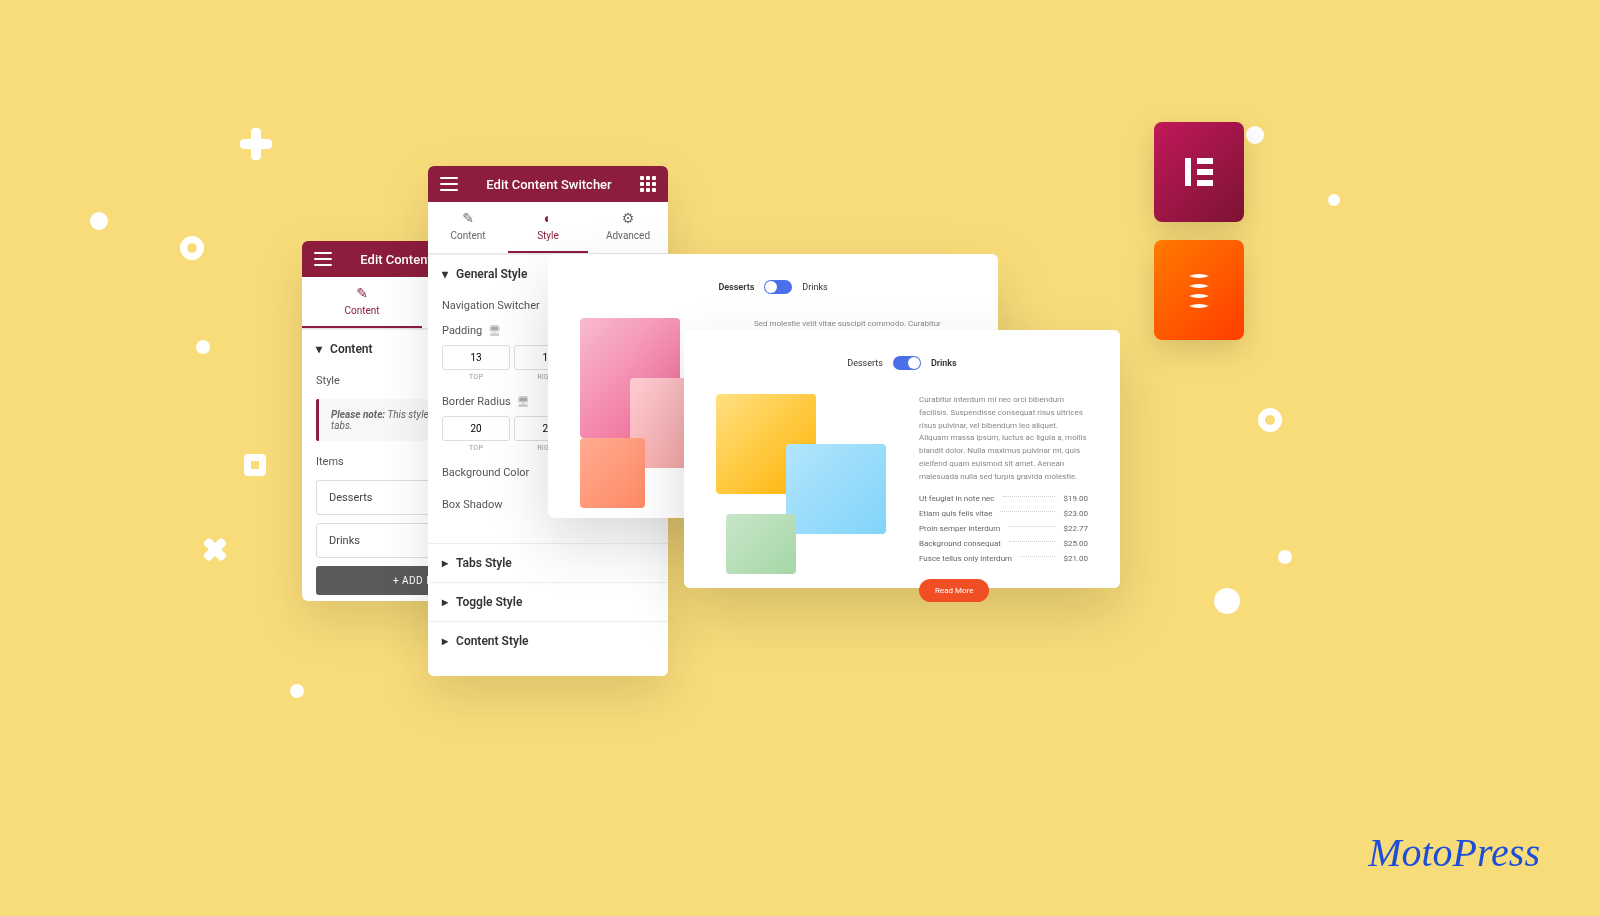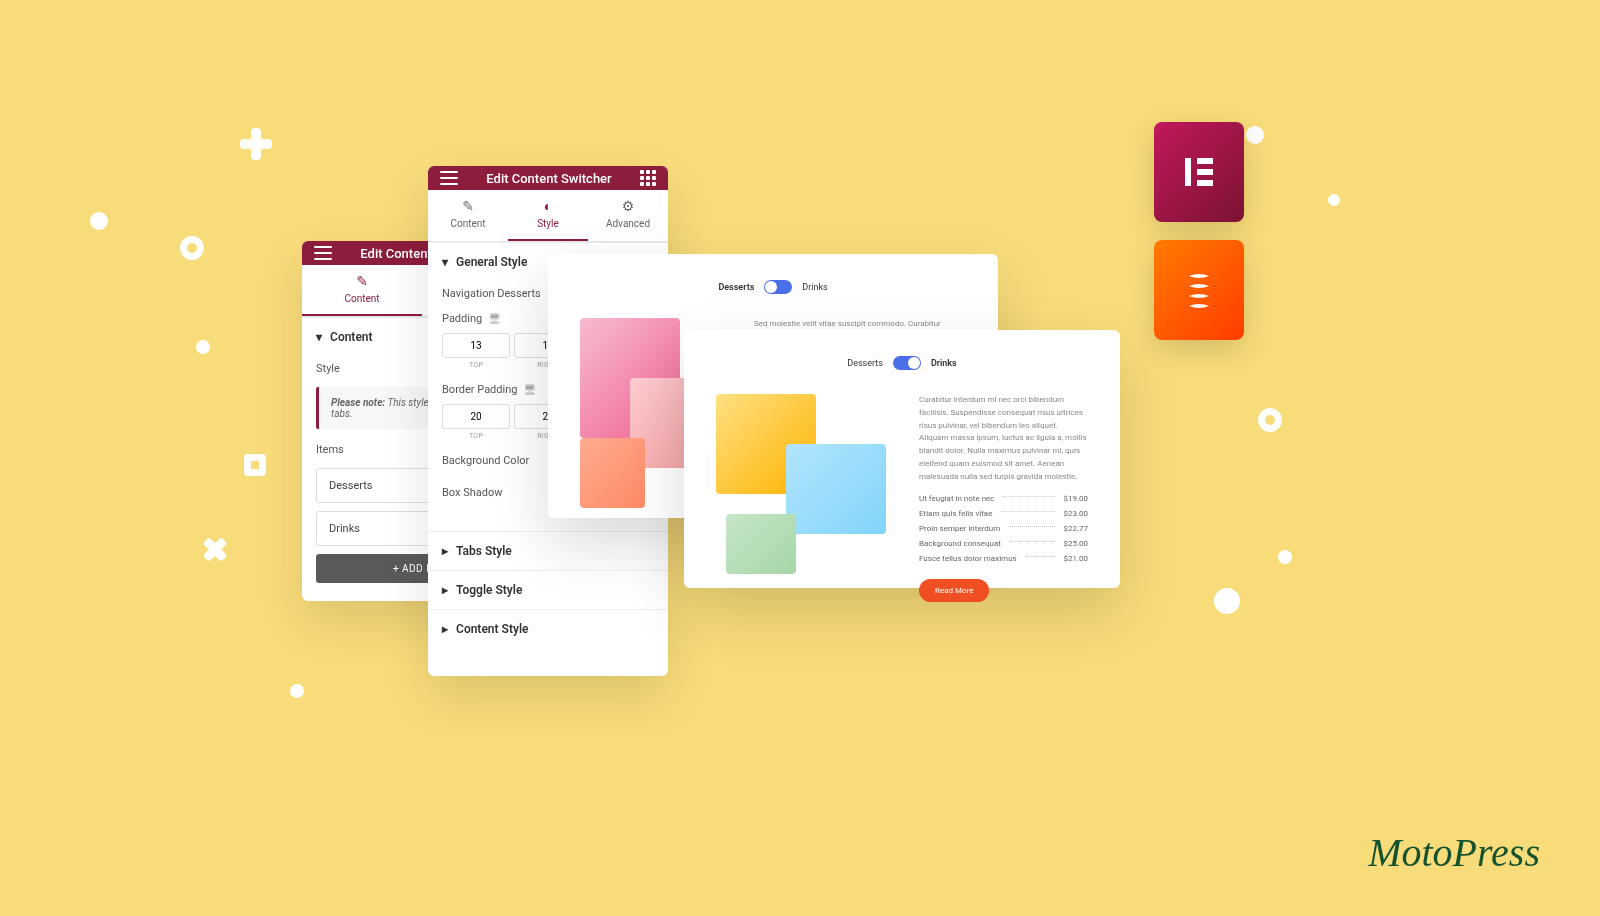--- a/index.html
+++ b/index.html
@@ -18,21 +18,21 @@
 .square-open { width: 22px; height: 22px; border: 7px solid #fff; border-radius: 4px; }
 .cross { width: 22px; height: 22px; position: relative; }
 .cross::before, .cross::after { content: ''; position: absolute; background: #fff; width: 26px; height: 9px; top: 7px; left: -2px; border-radius: 3px; }
 .cross::before { transform: rotate(45deg); }
 .cross::after { transform: rotate(-45deg); }
 
 
 .panel { position: absolute; background: #fff; border-radius: 6px; box-shadow: 0 20px 50px rgba(0,0,0,0.12); overflow: hidden; }
 
 
-.panel-content-header { background: #8C1D3C; height: 24px; display: flex; align-items: center; justify-content: space-between; padding: 0 12px; color: #fff; }
+.panel-content-header { background: #8C1D3C; height: 36px; display: flex; align-items: center; justify-content: space-between; padding: 0 12px; color: #fff; }
 .hamburger, .grid-dots { width: 18px; height: 14px; display: flex; flex-direction: column; justify-content: space-between; }
 .hamburger span { height: 2px; background: #fff; border-radius: 1px; }
 .grid-dots { display: grid; grid-template-columns: repeat(3,4px); grid-template-rows: repeat(3,4px); gap: 2px; width: 16px; height: 16px; }
 .grid-dots span { background: #fff; border-radius: 1px; }
 .panel-title { font-size: 13px; font-weight: 500; }
 
 .tabs-row { display: flex; border-bottom: 1px solid #e5e5e5; }
 .tab { flex: 1; text-align: center; padding: 8px 0 10px; font-size: 10px; color: #666; cursor: pointer; border-bottom: 2px solid transparent; }
 .tab.active { color: #8C1D3C; border-bottom-color: #8C1D3C; }
 .tab-icon { display: block; margin: 0 auto 4px; font-size: 14px; }
@@ -70,21 +70,21 @@
 .price-row { display: flex; align-items: center; font-size: 8px; color: #666; margin-bottom: 6px; }
 .price-row .dots { flex: 1; border-bottom: 1px dotted #ccc; margin: 0 8px; position: relative; top: -2px; }
 .read-more { background: #F04E23; color: #fff; font-size: 8px; padding: 7px 16px; border-radius: 14px; display: inline-block; margin-top: 10px; cursor: pointer; }
 
 
 .app-icon { position: absolute; width: 90px; height: 100px; border-radius: 8px; display: flex; align-items: center; justify-content: center; box-shadow: 0 10px 30px rgba(0,0,0,0.15); }
 .icon-e { background: linear-gradient(135deg, #C2185B, #7B1332); }
 .icon-s { background: linear-gradient(135deg, #FF7A00, #FF3D00); }
 
 
-.motopress { position: absolute; right: 60px; bottom: 40px; color: #14532d; font-family: 'Brush Script MT', cursive; font-size: 40px; font-style: italic; }
+.motopress { position: absolute; right: 60px; bottom: 40px; color: #1d4ed8; font-family: 'Brush Script MT', cursive; font-size: 40px; font-style: italic; }
 </style>
 </head>
 <body>
 
 <div class="deco plus" style="top:128px;left:240px"></div>
 <div class="deco circle-open" style="top:236px;left:180px"></div>
 <div class="deco circle-fill" style="top:212px;left:090px"></div>
 <div class="deco circle-fill" style="top:340px;left:196px;width:14px;height:14px"></div>
 <div class="deco square-open" style="top:454px;left:244px"></div>
 <div class="deco cross" style="top:538px;left:204px"></div>
@@ -160,33 +160,33 @@
   </div>
   <div class="tabs-row">
     <div class="tab"><span class="tab-icon">✎</span><span>Content</span></div>
     <div class="tab active"><span class="tab-icon">◐</span><span>Style</span></div>
     <div class="tab"><span class="tab-icon">⚙</span><span>Advanced</span></div>
   </div>
   <div class="section">
     <div class="section-header">▾ <span>General Style</span></div>
     <div class="section-body">
       <div class="row">
-          <span>Navigation Desserts</span>
+          <span>Navigation Switcher</span>
         </div>
       <div class="label-row">
           <span>Padding</span> 
           <span class="device-icon">🖥</span>
         </div>
       <div class="input-group" style="margin-bottom:14px">
         <div class="input-cell"><input value="13" style=""><label>TOP</label></div>
         <div class="input-cell"><input value="13" style=""><label>RIGHT</label></div>
         <div class="input-cell"><input value="13" style=""><label>BOTTOM</label></div>
       </div>
       <div class="label-row">
-          <span>Border Padding</span> 
+          <span>Border Radius</span> 
           <span class="device-icon">🖥</span>
         </div>
       <div class="input-group" style="margin-bottom:14px">
         <div class="input-cell"><input value="20" style=""><label>TOP</label></div>
         <div class="input-cell"><input value="20" style=""><label>RIGHT</label></div>
         <div class="input-cell"><input value="20" style=""><label>BOTTOM</label></div>
       </div>
       <div class="row">
           <span>Background Color</span>
         </div>
@@ -252,21 +252,21 @@
             <span>Proin semper interdum</span>
             <span class="dots"></span>
             <span>$22.77</span>
           </div>
         <div class="price-row">
             <span>Background consequat</span>
             <span class="dots"></span>
             <span>$25.00</span>
           </div>
         <div class="price-row">
-            <span>Fusce tellus dolor maximus</span>
+            <span>Fusce tellus only interdum</span>
             <span class="dots"></span>
             <span>$21.00</span>
           </div>
       </div>
       <div class="read-more">Read More</div>
     </div>
   </div>
 </div>
 
 <div class="app-icon icon-e" style="top:122px;right:356px">

